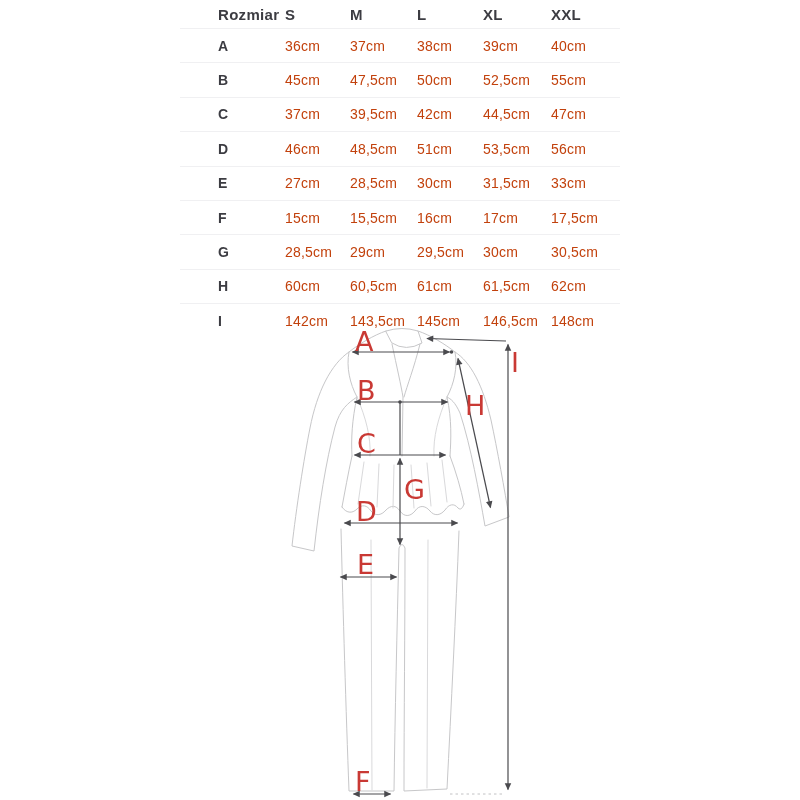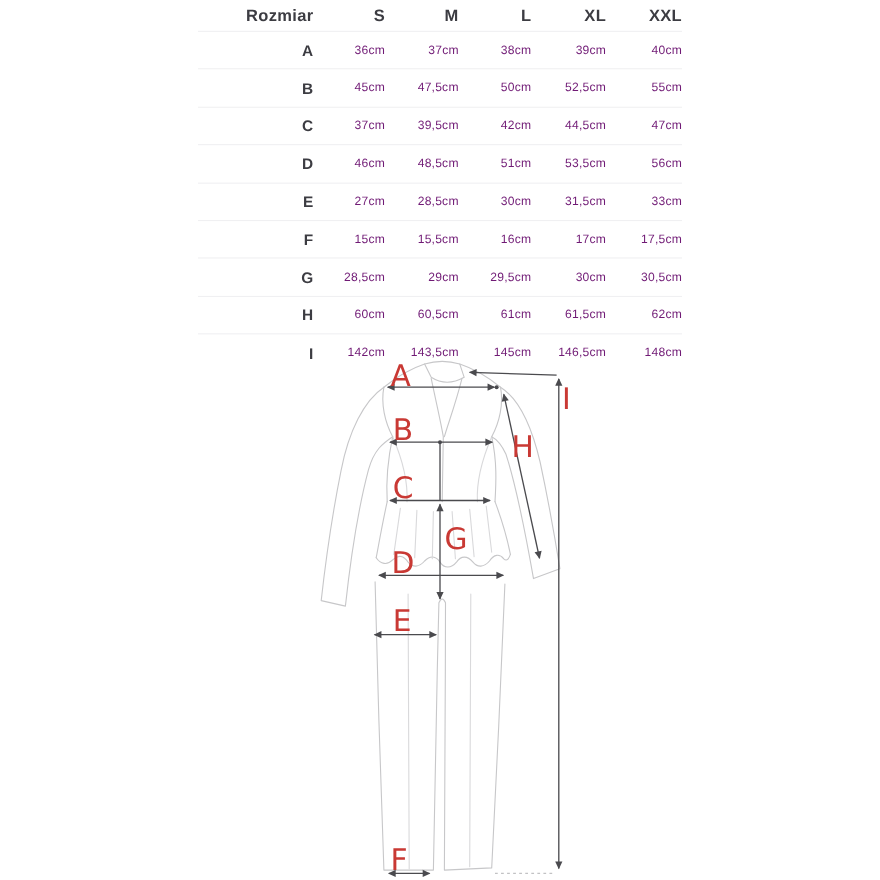--- a/index.html
+++ b/index.html
@@ -2,21 +2,20 @@
 <html><head>
 <meta charset="utf-8">
 <style>
   html,body{margin:0;padding:0;background:#ffffff;}
   .page{
     position:relative;
     width:800px;height:800px;
     background:#ffffff;
     font-family:"Liberation Sans",sans-serif;
     overflow:hidden;
-    text-align:right;
   }
   
   .size-table{
     position:absolute;left:180px;top:0;width:440px;
   }
   .t-row{
     display:grid;
     grid-template-columns:105px 65px 67px 66px 68px 69px;
     align-items:center;
     height:33.4px;
@@ -25,21 +24,21 @@
   .t-row.head{height:28px;border-top:none;}
   .t-cell{white-space:nowrap;}
   .t-cell.hdr{
     font-size:15px;font-weight:700;color:#3c3c42;letter-spacing:.3px;
   }
   .t-cell.rowlabel{
     font-size:14px;font-weight:700;color:#3c3c42;letter-spacing:.3px;
   }
   .t-cell.first{padding-left:38px;}
   .t-cell.val{
-    font-size:11px;font-weight:400;color:#701a75;letter-spacing:.2px;
+    font-size:14px;font-weight:400;color:#c2410c;letter-spacing:.2px;
   }
   
   .diagram-svg{position:absolute;left:0;top:0;}
   .garment{stroke:#c7c7c9;fill:none;stroke-width:1;stroke-linecap:round;stroke-linejoin:round;}
   .garment .lt{stroke:#d9d9db;}
   .measure{stroke:#4a4a4e;fill:none;stroke-width:1.2;}
   .mdot{fill:#4a4a4e;stroke:none;}
   .dotted{stroke:#c2c2c4;stroke-width:1;stroke-dasharray:2.5 3;}
   .mlabel{fill:#c93934;font-size:27px;font-family:"DejaVu Sans","Liberation Sans",sans-serif;}
 </style>

